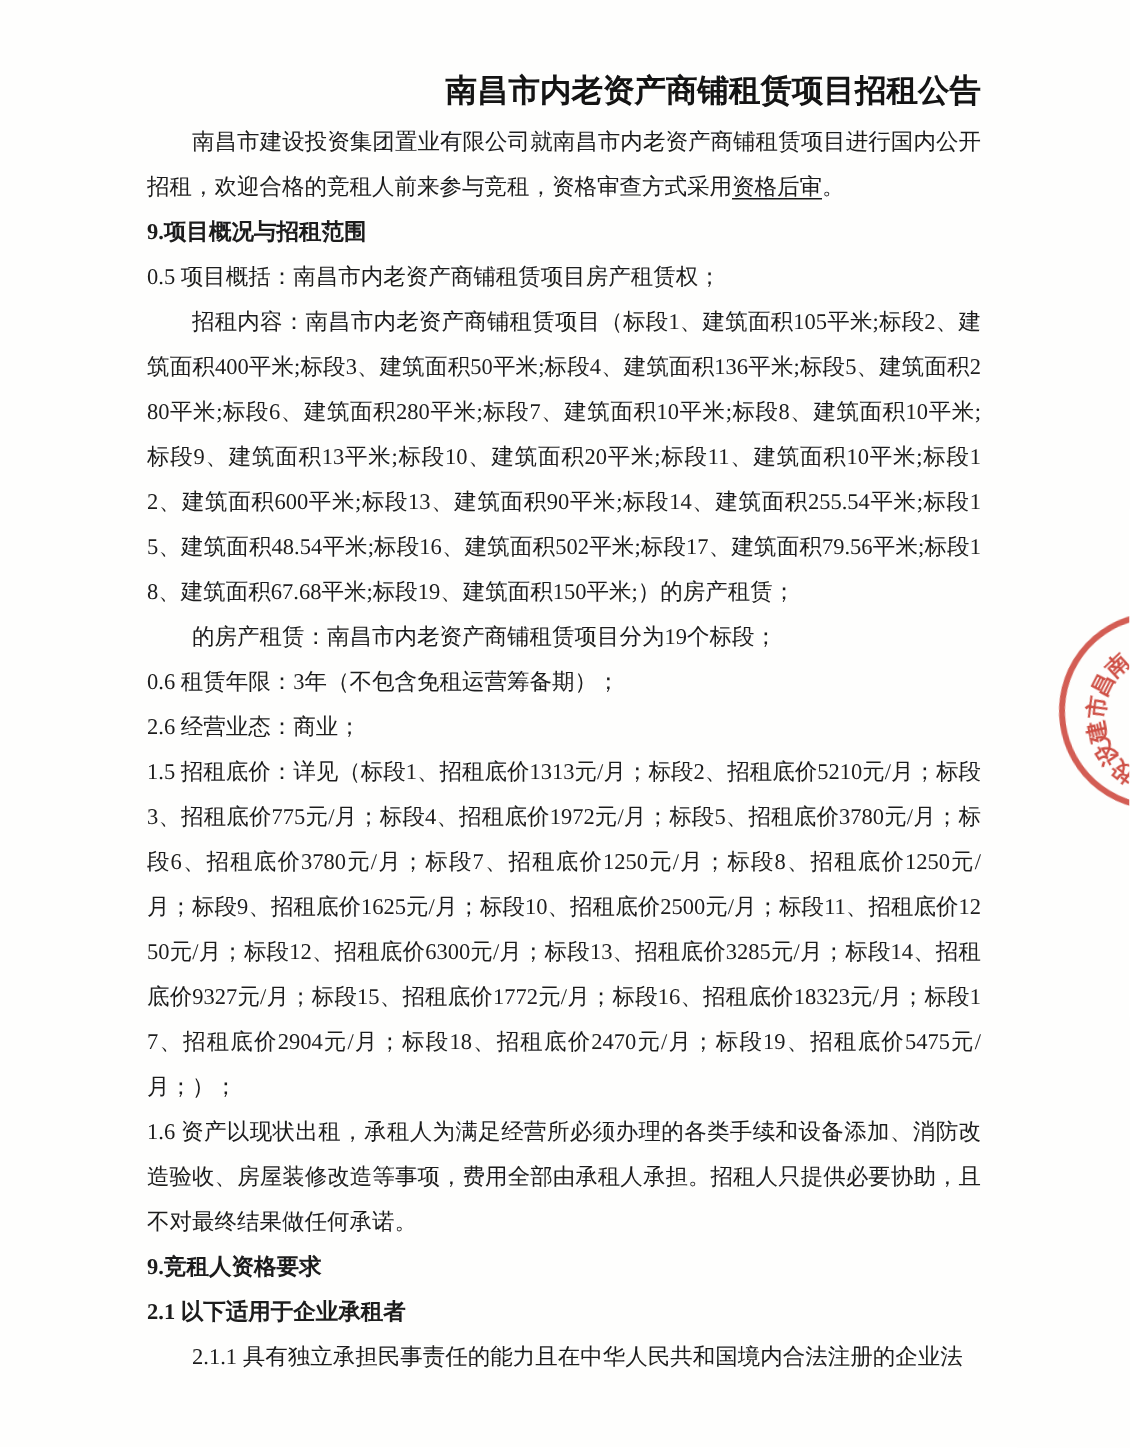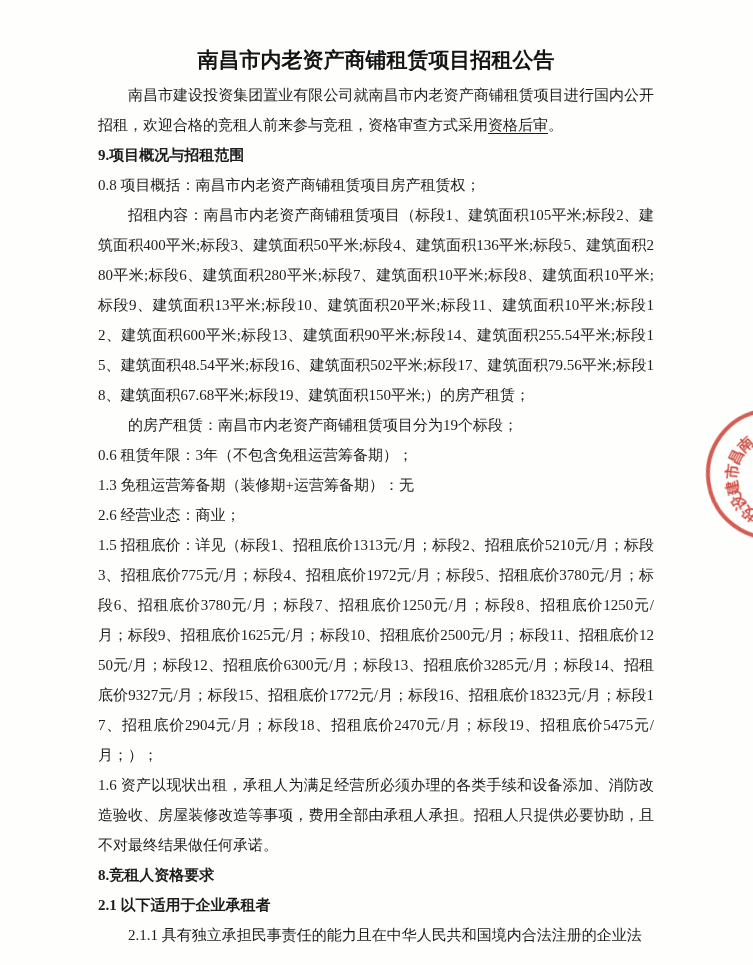--- a/index.html
+++ b/index.html
@@ -11,21 +11,21 @@
     font-family:"Liberation Serif","DejaVu Serif",serif;
     color:#1c1c1c;
   }
   .content{
     position:absolute;
     left:98px;top:44px;width:556px;
   }
   .doc-title{
     font-size:21px;
     font-weight:700;
-    text-align:center;
+    text-align:right;
     line-height:32px;
     margin:0 0 4px 0;
     color:#141414;
   }
   .para{
     font-size:15px;
     line-height:30px;
     text-align:justify;
     margin:0;
     word-break:break-all;
@@ -56,29 +56,28 @@
 </style>
 </head>
 <body>
 
 <div class="page">
   <div class="content">
     <h1 class="doc-title">南昌市内老资产商铺租赁项目招租公告</h1>
     <div>
         <p class="para indent"><span>南昌市建设投资集团置业有限公司就南昌市内老资产商铺租赁项目进行国内公开招租，欢迎合格的竞租人前来参与竞租，资格审查方式采用</span><span class="u">资格后审</span><span>。</span></p>
         <p class="para bold">9.项目概况与招租范围</p>
-        <p class="para">0.8 项目概括：南昌市内老资产商铺租赁项目房产租赁权；</p>
+        <p class="para">0.5 项目概括：南昌市内老资产商铺租赁项目房产租赁权；</p>
         <p class="para indent">招租内容：南昌市内老资产商铺租赁项目（标段1、建筑面积105平米;标段2、建筑面积400平米;标段3、建筑面积50平米;标段4、建筑面积136平米;标段5、建筑面积280平米;标段6、建筑面积280平米;标段7、建筑面积10平米;标段8、建筑面积10平米;标段9、建筑面积13平米;标段10、建筑面积20平米;标段11、建筑面积10平米;标段12、建筑面积600平米;标段13、建筑面积90平米;标段14、建筑面积255.54平米;标段15、建筑面积48.54平米;标段16、建筑面积502平米;标段17、建筑面积79.56平米;标段18、建筑面积67.68平米;标段19、建筑面积150平米;）的房产租赁；</p>
         <p class="para indent">的房产租赁：南昌市内老资产商铺租赁项目分为19个标段；</p>
         <p class="para">0.6 租赁年限：3年（不包含免租运营筹备期）；</p>
-        <p class="para">1.3 免租运营筹备期（装修期+运营筹备期）：无</p>
         <p class="para">2.6 经营业态：商业；</p>
         <p class="para">1.5 招租底价：详见（标段1、招租底价1313元/月；标段2、招租底价5210元/月；标段3、招租底价775元/月；标段4、招租底价1972元/月；标段5、招租底价3780元/月；标段6、招租底价3780元/月；标段7、招租底价1250元/月；标段8、招租底价1250元/月；标段9、招租底价1625元/月；标段10、招租底价2500元/月；标段11、招租底价1250元/月；标段12、招租底价6300元/月；标段13、招租底价3285元/月；标段14、招租底价9327元/月；标段15、招租底价1772元/月；标段16、招租底价18323元/月；标段17、招租底价2904元/月；标段18、招租底价2470元/月；标段19、招租底价5475元/月；）；</p>
         <p class="para">1.6 资产以现状出租，承租人为满足经营所必须办理的各类手续和设备添加、消防改造验收、房屋装修改造等事项，费用全部由承租人承担。招租人只提供必要协助，且不对最终结果做任何承诺。</p>
-        <p class="para bold">8.竞租人资格要求</p>
+        <p class="para bold">9.竞租人资格要求</p>
         <p class="para bold">2.1 以下适用于企业承租者</p>
         <p class="para indent">2.1.1 具有独立承担民事责任的能力且在中华人民共和国境内合法注册的企业法</p>
       </div>
   </div>
   <div class="seal" style="border-color: rgba(198, 48, 36, 0.78);">
       <span class="seal-glyph" style="left: 31.1891px; top: 20.1382px; transform: rotate(-35deg); color: rgba(198, 48, 36, 0.85);">南</span>
       <span class="seal-glyph" style="left: 20.1382px; top: 31.1891px; transform: rotate(-55deg); color: rgba(198, 48, 36, 0.85);">昌</span>
       <span class="seal-glyph" style="left: 13.5333px; top: 45.3531px; transform: rotate(-75deg); color: rgba(198, 48, 36, 0.85);">市</span>
       <span class="seal-glyph" style="left: 12.1712px; top: 60.922px; transform: rotate(-95deg); color: rgba(198, 48, 36, 0.85);">建</span>
       <span class="seal-glyph" style="left: 16.2161px; top: 76.0178px; transform: rotate(-115deg); color: rgba(198, 48, 36, 0.85);">设</span>

